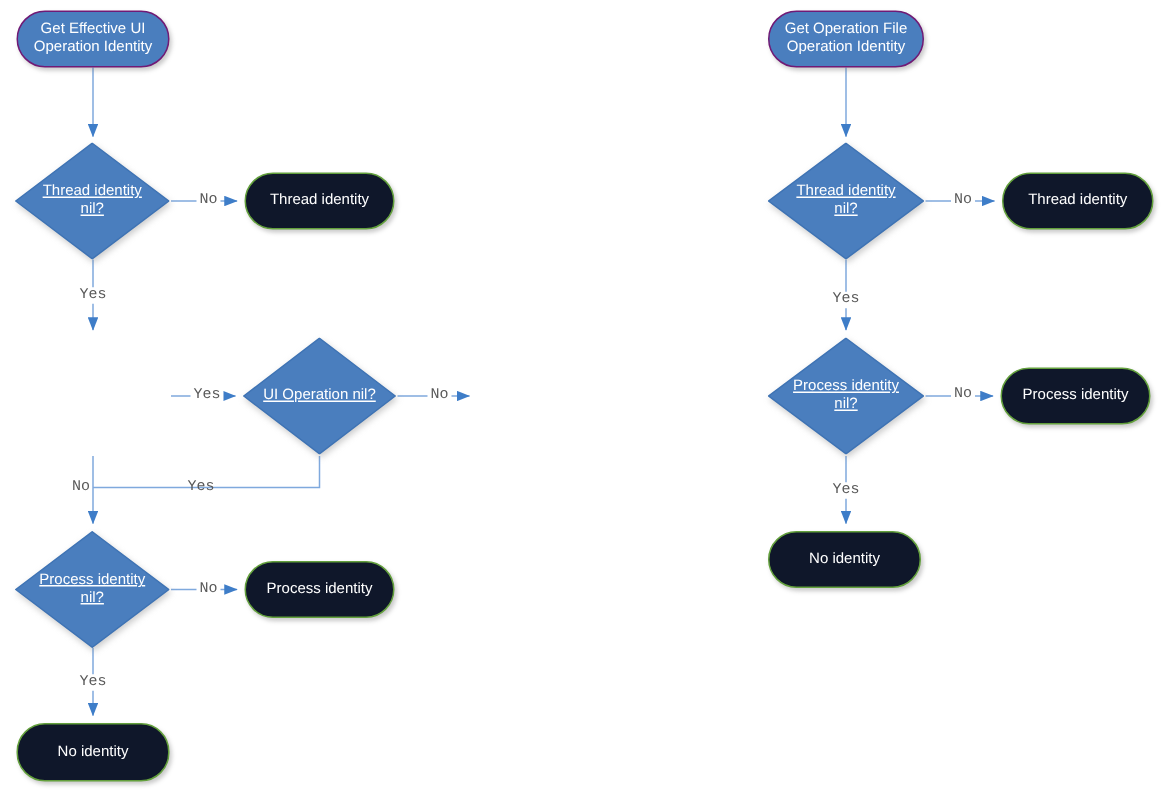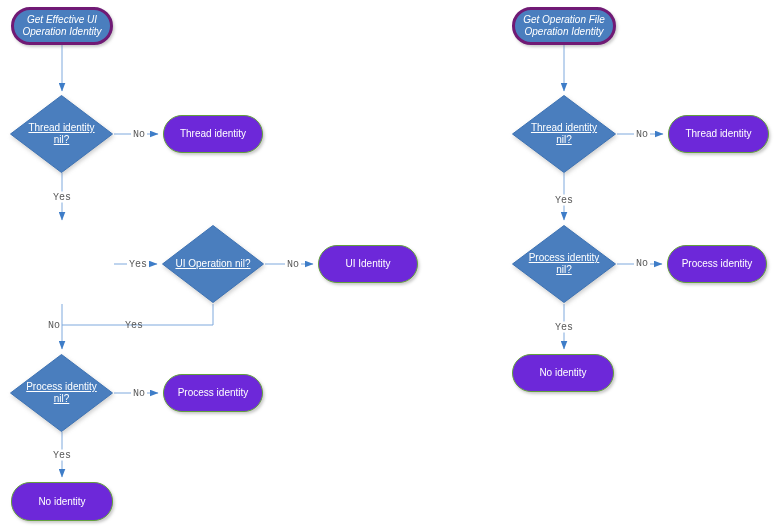--- a/index.html
+++ b/index.html
@@ -10,22 +10,22 @@
   #connector-layer{position:absolute;left:0;top:0;width:778px;height:532px;}
   .edge{stroke:#7FA9DD;stroke-width:1;fill:none;}
   
   .node{
     position:absolute;display:flex;align-items:center;justify-content:center;
     text-align:center;font-size:10px;line-height:12px;color:#ffffff;
     box-sizing:border-box;
   }
   .stadium{border-radius:19px;padding:2px 6px;
     box-shadow:1.5px 2px 3px rgba(120,120,120,0.40);}
-  .stadium.blue{background:#4A7EBE;border:3px solid #701a75;font-style:italic;}
-  .stadium.green{background:#6d28d9;border:1px solid #63A03C;}
+  .stadium.blue{background:#4A7EBE;border:1px solid #701a75;}
+  .stadium.green{background:#0f172a;border:1px solid #63A03C;}
   .diamond{background:transparent;text-decoration:underline;}
   .diamond .dshape{position:absolute;left:0;top:0;width:100%;height:100%;
     filter:drop-shadow(1.5px 2px 2px rgba(120,120,120,0.38));}
   .dpoly{fill:#4A7EBE;stroke:#3E73B4;stroke-width:1;}
   .dtext{position:relative;width:84px;z-index:1;}
   
   .elabel{
     position:absolute;transform:translate(-50%,-50%);
     font-size:10px;line-height:11px;color:#595959;background:#ffffff;
     padding:0 2px;white-space:nowrap;font-family:Liberation Mono, monospace;
@@ -77,23 +77,20 @@
   </div>
 
 
   <div class="node diamond" style="left:162px;top:225px;width:102px;height:78px;">
     <svg class="dshape" viewBox="0 0 102 78" preserveAspectRatio="none">
       <polygon class="dpoly" points="51,0.5 101.5,39 51,77.5 0.5,39"></polygon>
     </svg>
     <span class="dtext">UI Operation nil?</span>
   </div>
 
-  <div class="node stadium green" style="left:318px;top:245px;width:100px;height:38px;">
-    <span>UI Identity</span>
-  </div>
 
   <div class="node diamond" style="left:10px;top:354px;width:103px;height:78px;">
     <svg class="dshape" viewBox="0 0 103 78" preserveAspectRatio="none">
       <polygon class="dpoly" points="51.5,0.5 102.5,39 51.5,77.5 0.5,39"></polygon>
     </svg>
     <span class="dtext">Process identity nil?</span>
   </div>
 
   <div class="node stadium green" style="left:163px;top:374px;width:100px;height:38px;">
     <span>Process identity</span>

